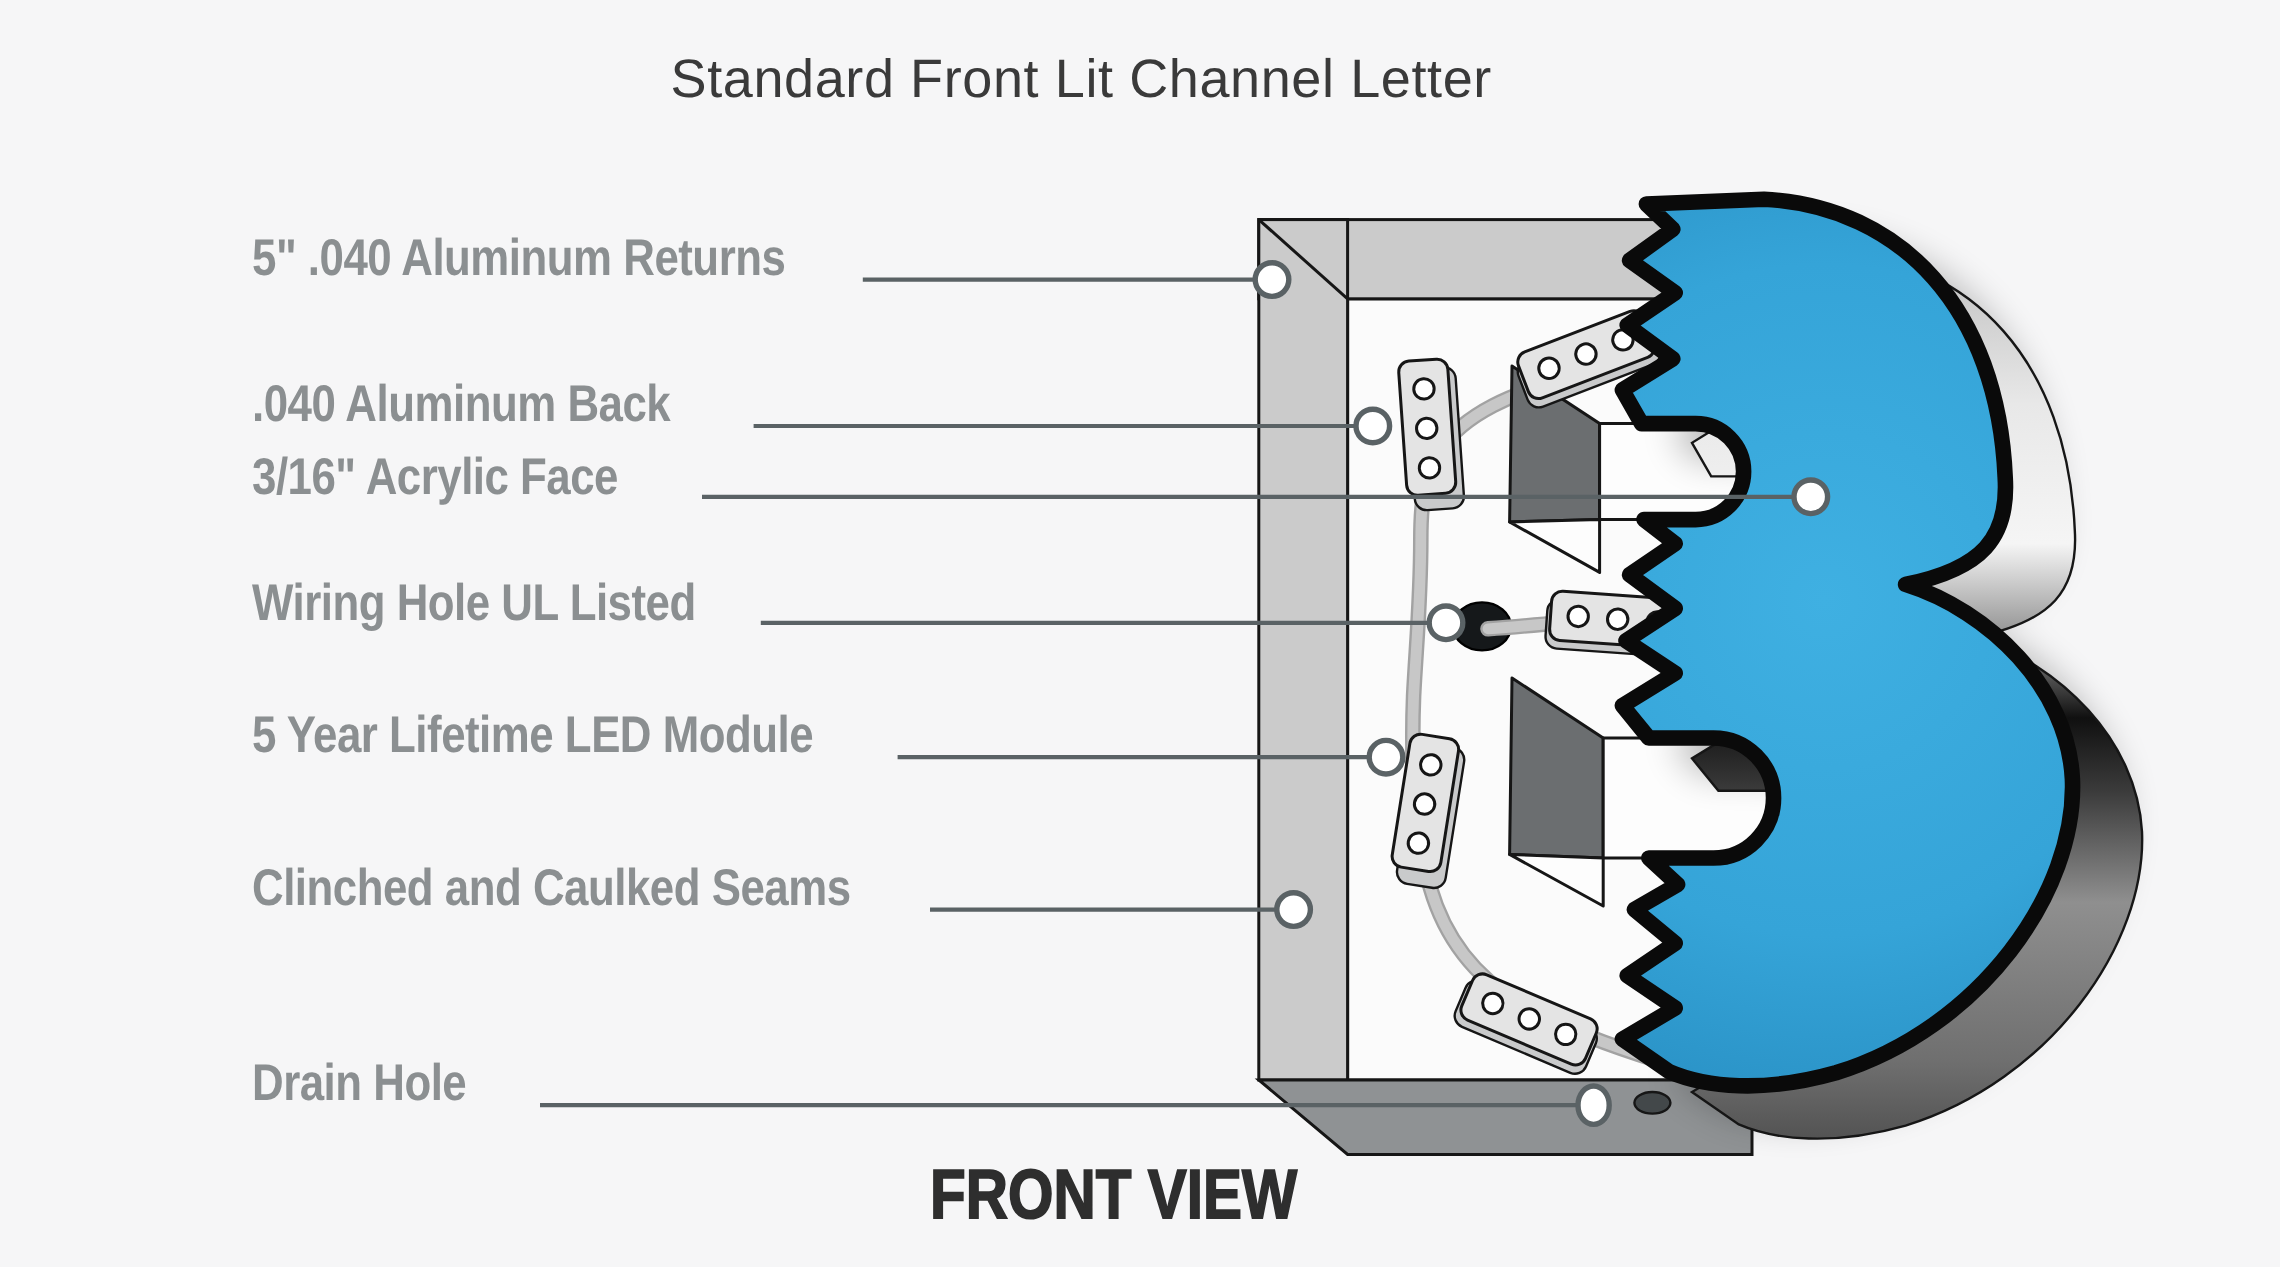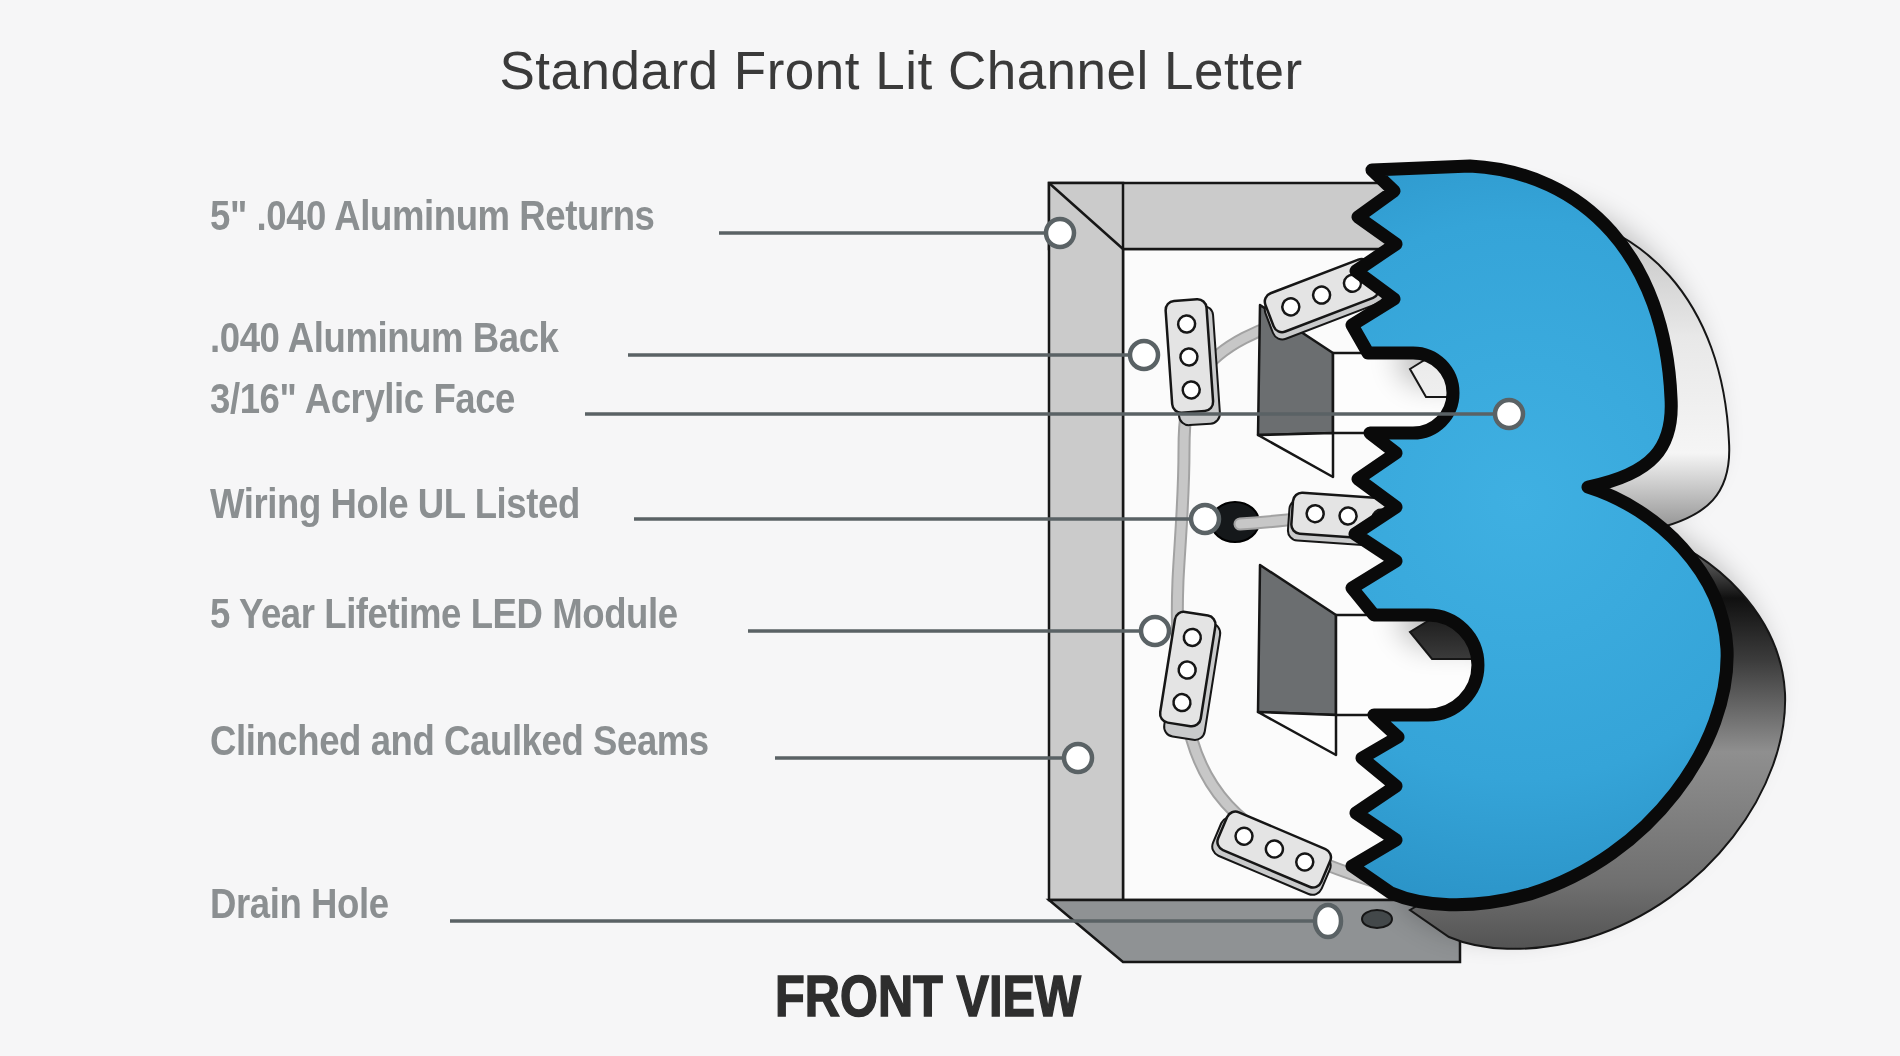--- a/index.html
+++ b/index.html
@@ -2,21 +2,21 @@
 <html><head>
 <meta charset="utf-8">
 <style>
   html,body{margin:0;padding:0;background:#e9e9ea;}
   .stage{
     position:relative;width:1900px;height:1056px;overflow:hidden;
     background:#f6f6f7;font-family:"Liberation Sans",sans-serif;
   }
   .title{
     position:absolute;top:40px;left:0;width:1802px;text-align:center;
-    font-size:53px;font-weight:400;color:#3a3a3a;letter-spacing:0.5px;
+    font-size:45px;font-weight:400;color:#3a3a3a;letter-spacing:0.5px;
   }
   .diagram-svg{position:absolute;left:0;top:0;}
   .callout-label{
     position:absolute;left:210px;white-space:nowrap;
     font-size:43px;font-weight:700;color:#8b8f91;letter-spacing:-0.5px;
     transform:scaleX(0.85);transform-origin:left center;line-height:54px;
   }
   .lbl-0{top:188px;} .lbl-1{top:310px;} .lbl-2{top:371px;} .lbl-3{top:476px;}
   .lbl-4{top:586px;} .lbl-5{top:713px;} .lbl-6{top:876px;}
   .view-label{

